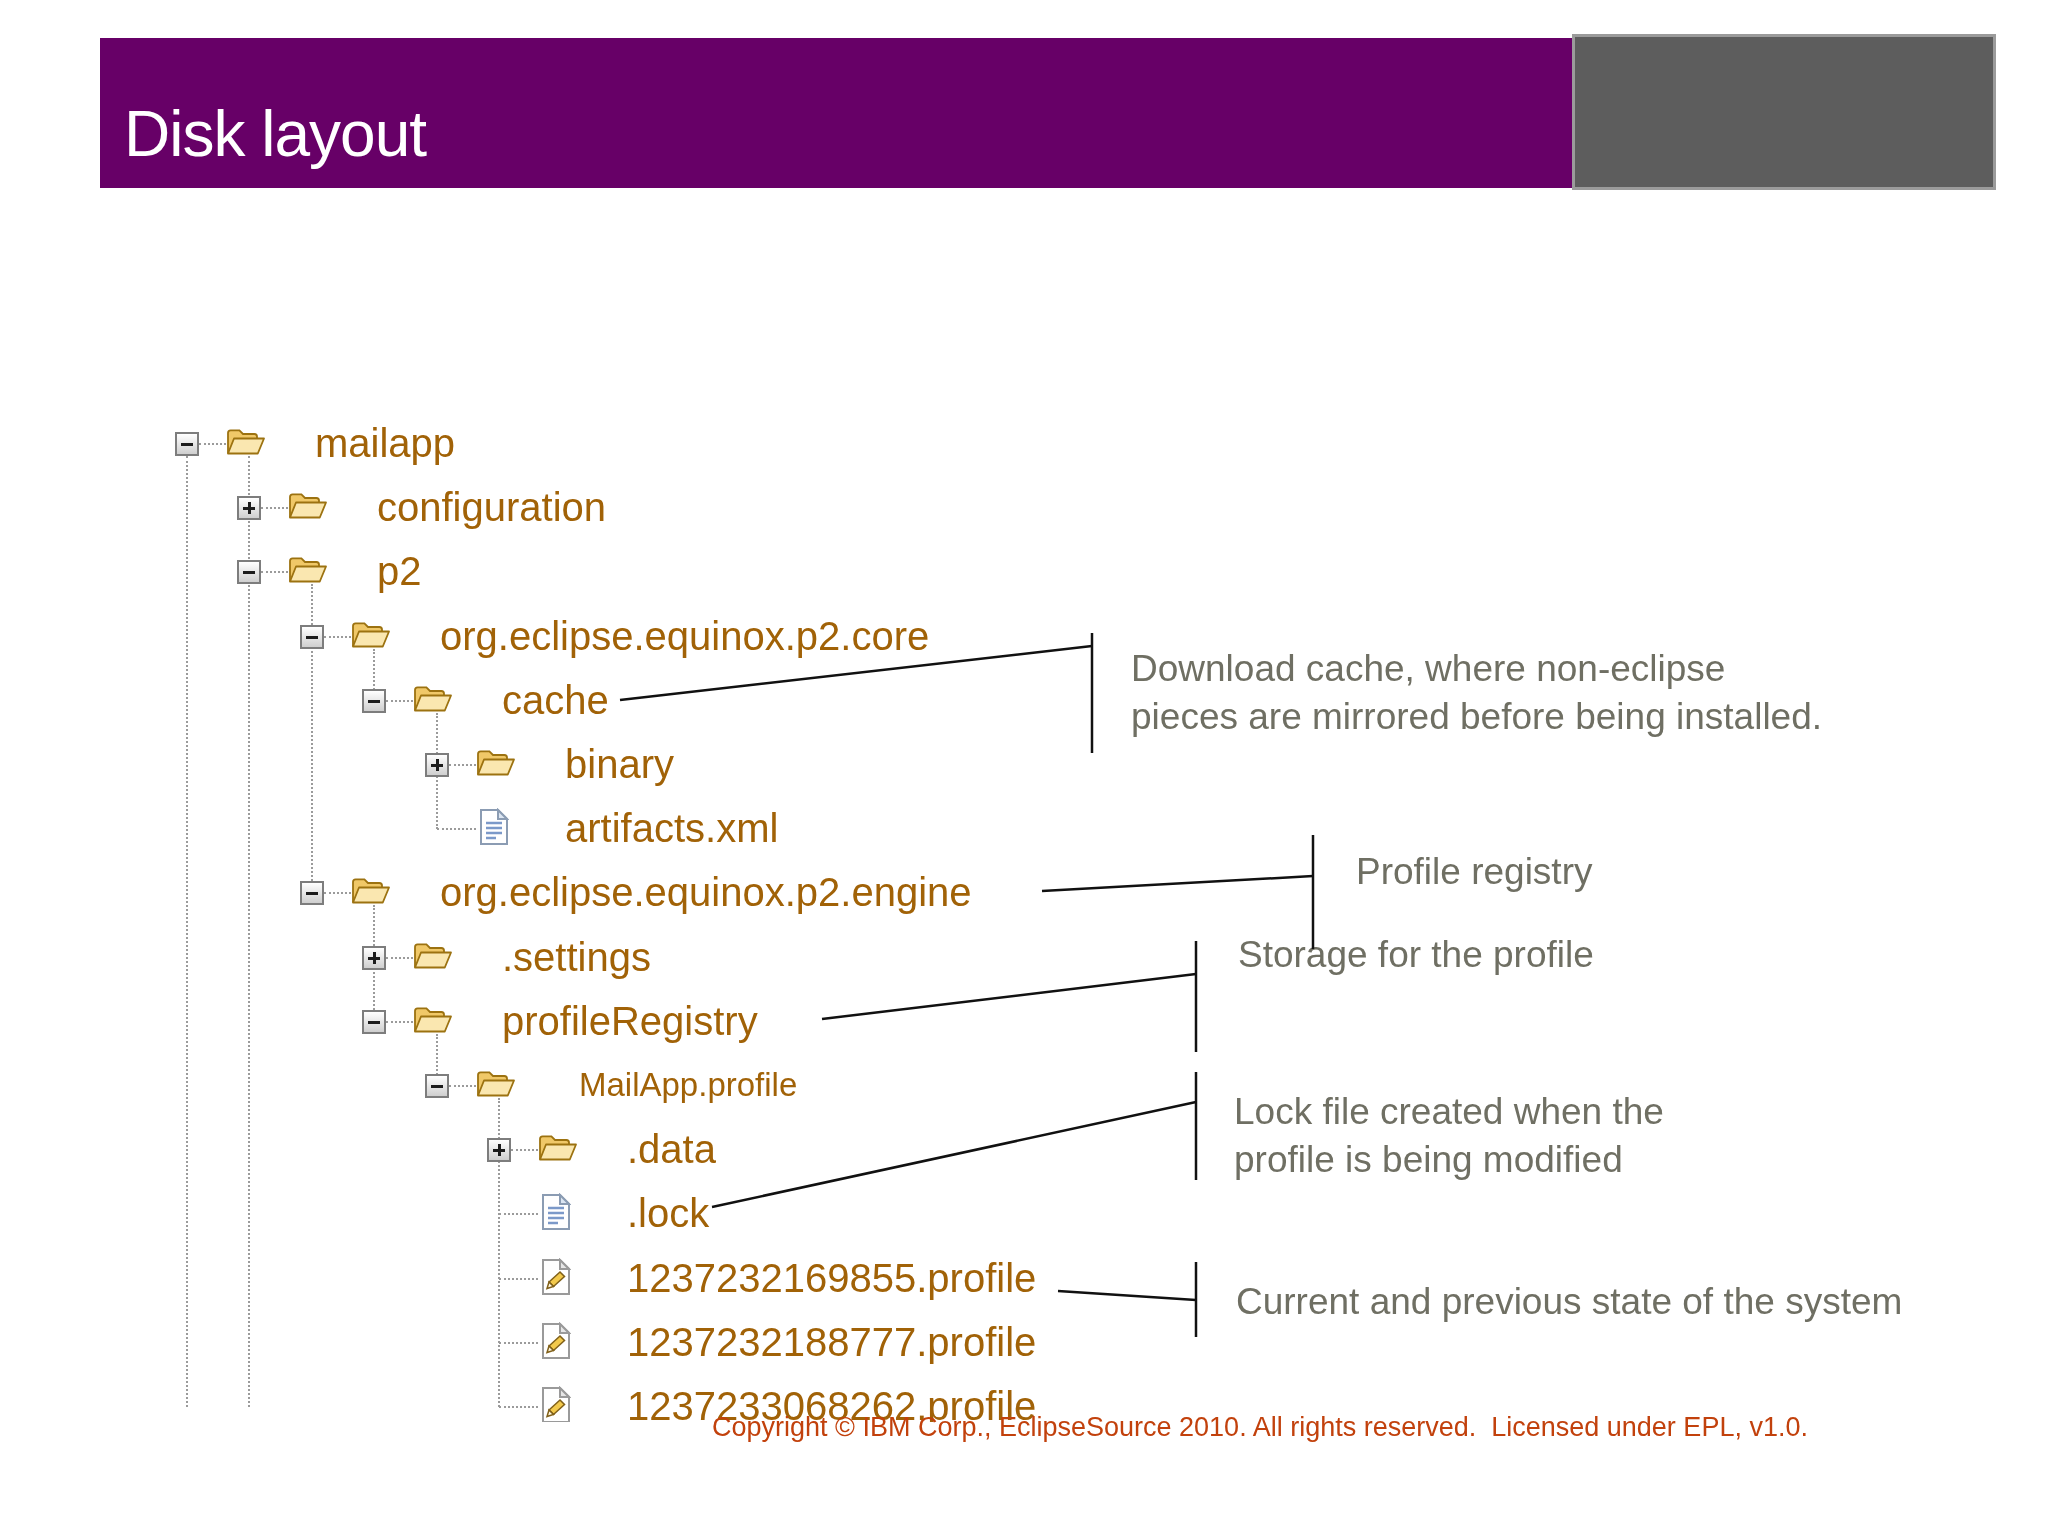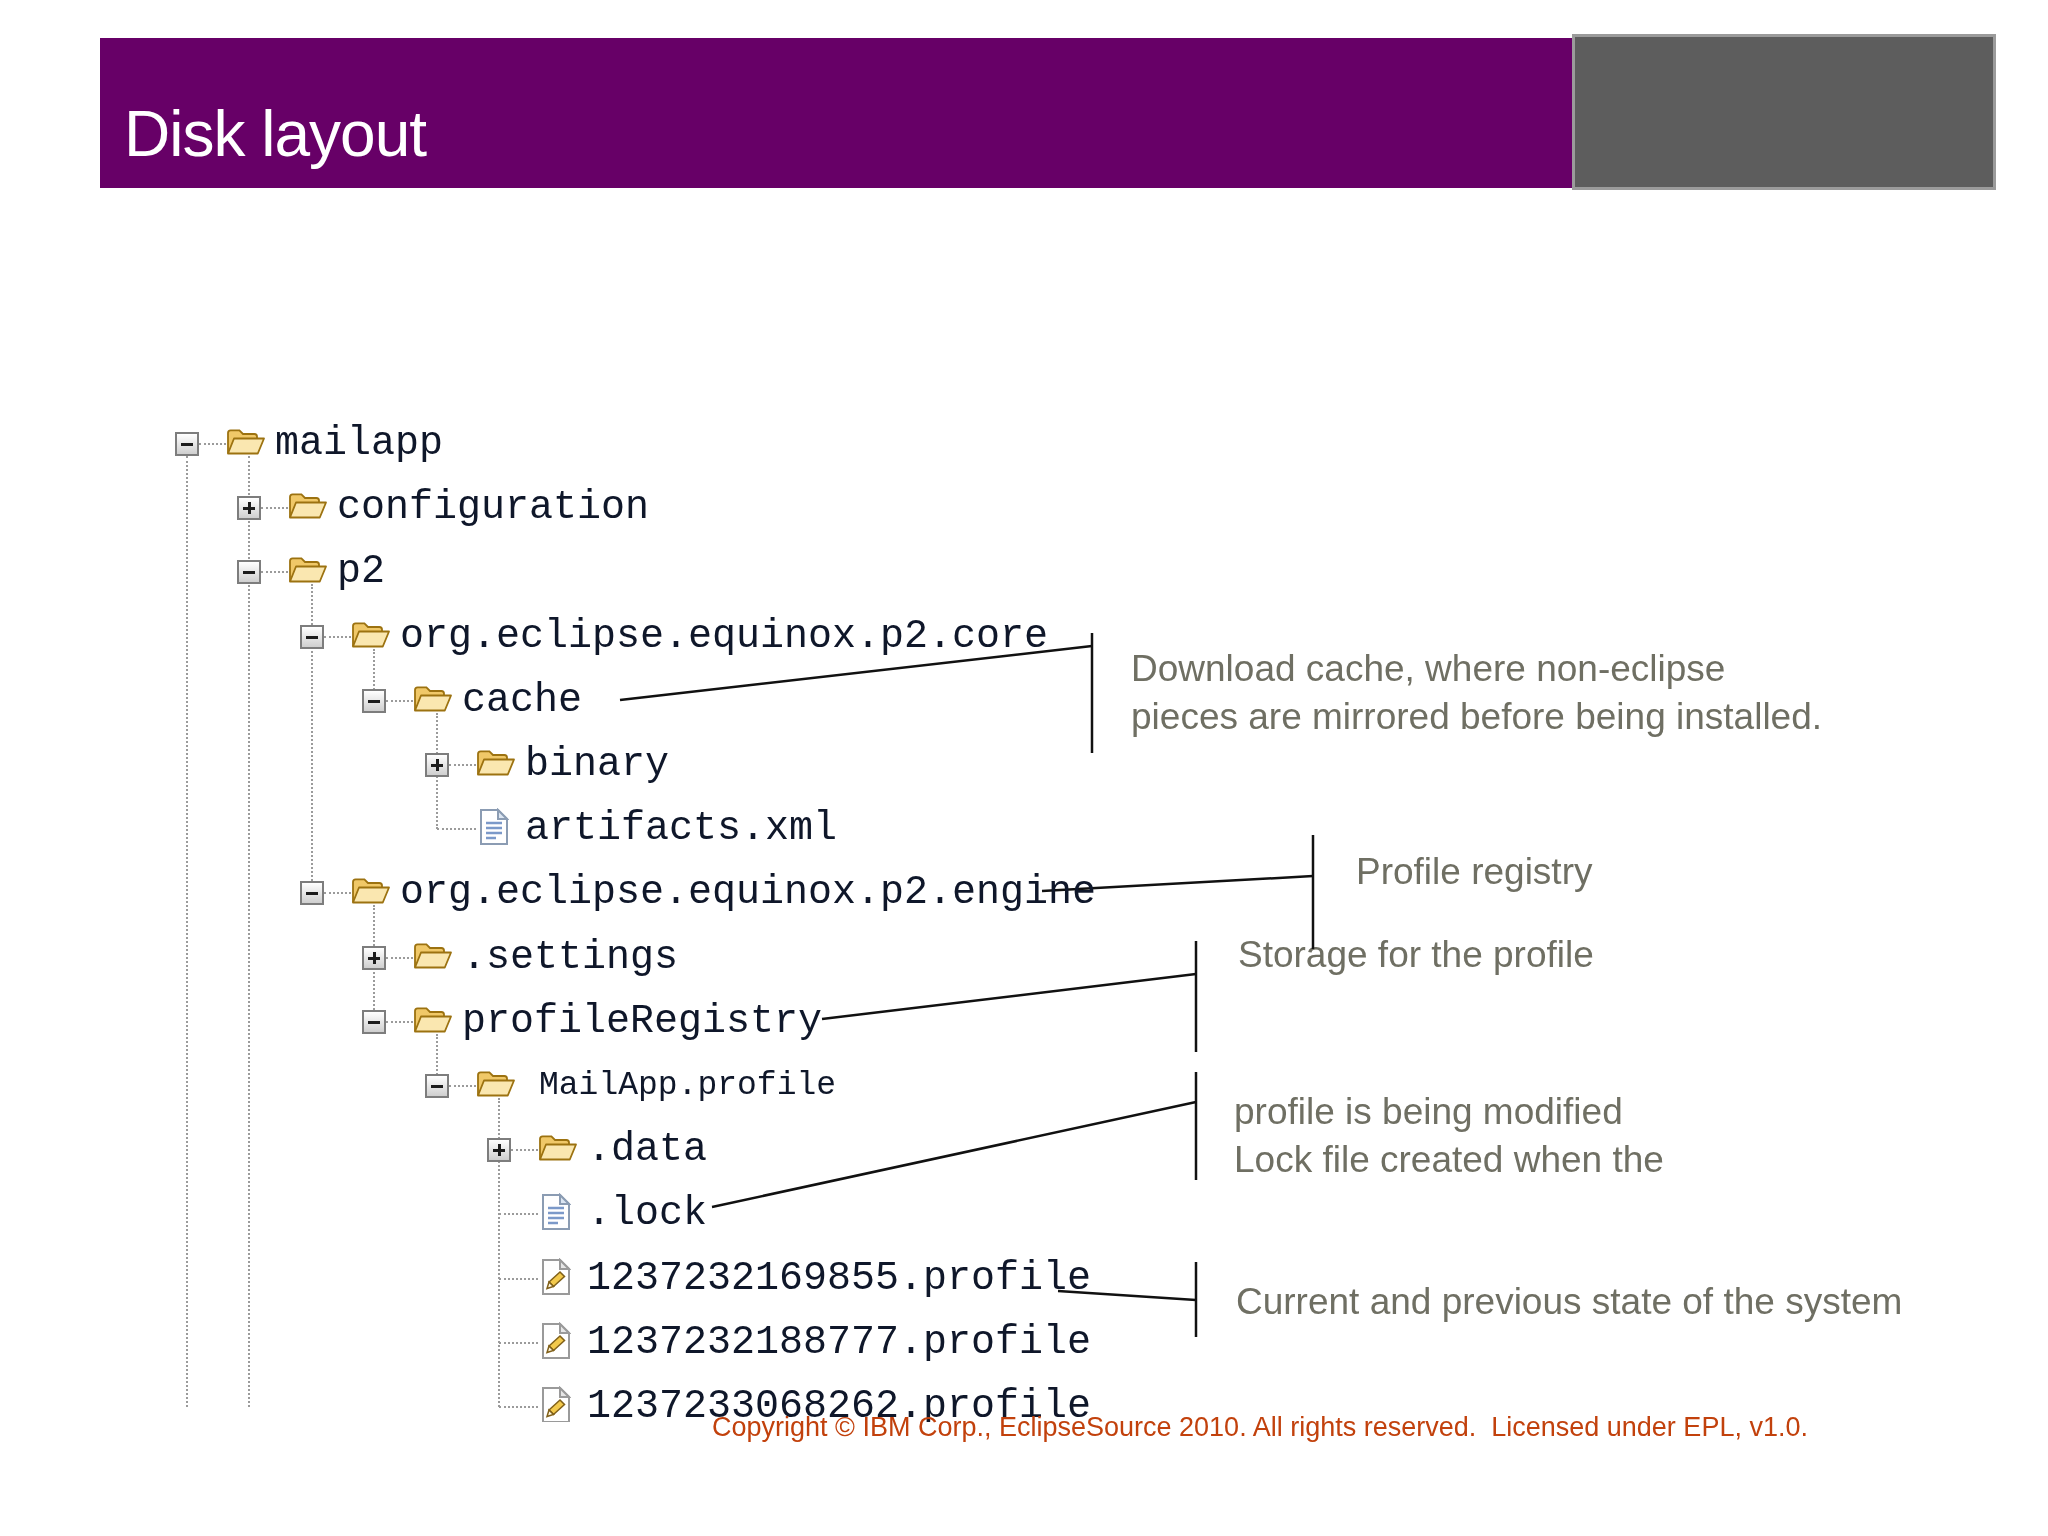--- a/index.html
+++ b/index.html
@@ -17,22 +17,22 @@
   
   #tree { position:absolute; left:0; top:0; width:2048px; height:1422px; overflow:hidden; }
   .vline { position:absolute; width:0; border-left:2px dotted #9b9b9b; }
   .hline { position:absolute; height:0; border-top:2px dotted #9b9b9b; }
   .exp   { position:absolute; width:24px; height:24px; box-sizing:border-box;
            border:2px solid #7d7d7d; background:linear-gradient(#ffffff,#cfcfcf); z-index:3; }
   .exp .h { position:absolute; left:4px; right:4px; top:50%; margin-top:-1.5px; height:3px; background:#1c1c1c; }
   .exp .v { position:absolute; top:4px; bottom:4px; left:50%; margin-left:-1.5px; width:3px; background:#1c1c1c; }
   .ticon { position:absolute; z-index:2; }
   .ticon svg { display:block; }
-  .tlabel { position:absolute; transform:translateY(-52%); font-family:Liberation Mono, monospace;
-            font-size:40px; color:#0f172a; white-space:nowrap; z-index:2; }
+  .tlabel { position:absolute; transform:translateY(-52%); font-family:Liberation Sans, sans-serif;
+            font-size:40px; color:#a16207; white-space:nowrap; z-index:2;margin-left:40px; }
   .tlabel.big { font-size:33px; }
 
   
   .ann { position:absolute; color:#6f6f63; font-size:37px; line-height:48px; white-space:nowrap; }
   .a1 { left:1131px; top:645px; }
   .a2 { left:1356px; top:848px; }
   .a3 { left:1238px; top:931px; }
   .a4 { left:1234px; top:1088px; }
   .a5 { left:1236px; top:1278px; }
   #connectors { position:absolute; left:0; top:0; z-index:1; }
@@ -252,21 +252,21 @@
     <div>Download cache, where non-eclipse</div>
     <div>pieces are mirrored before being installed.</div>
   </div>
   <div class="ann a2">
     <div>Profile registry</div>
   </div>
   <div class="ann a3">
     <div>Storage for the profile</div>
   </div>
   <div class="ann a4">
+    <div>Lock file created when the</div>
     <div>profile is being modified</div>
-    <div>Lock file created when the</div>
   </div>
   <div class="ann a5">
     <div>Current and previous state of the system</div>
   </div>
 
   <div class="footer">Copyright © IBM Corp., EclipseSource 2010. All rights reserved.  Licensed under EPL, v1.0.</div>
 </div>
 
 </body></html>

